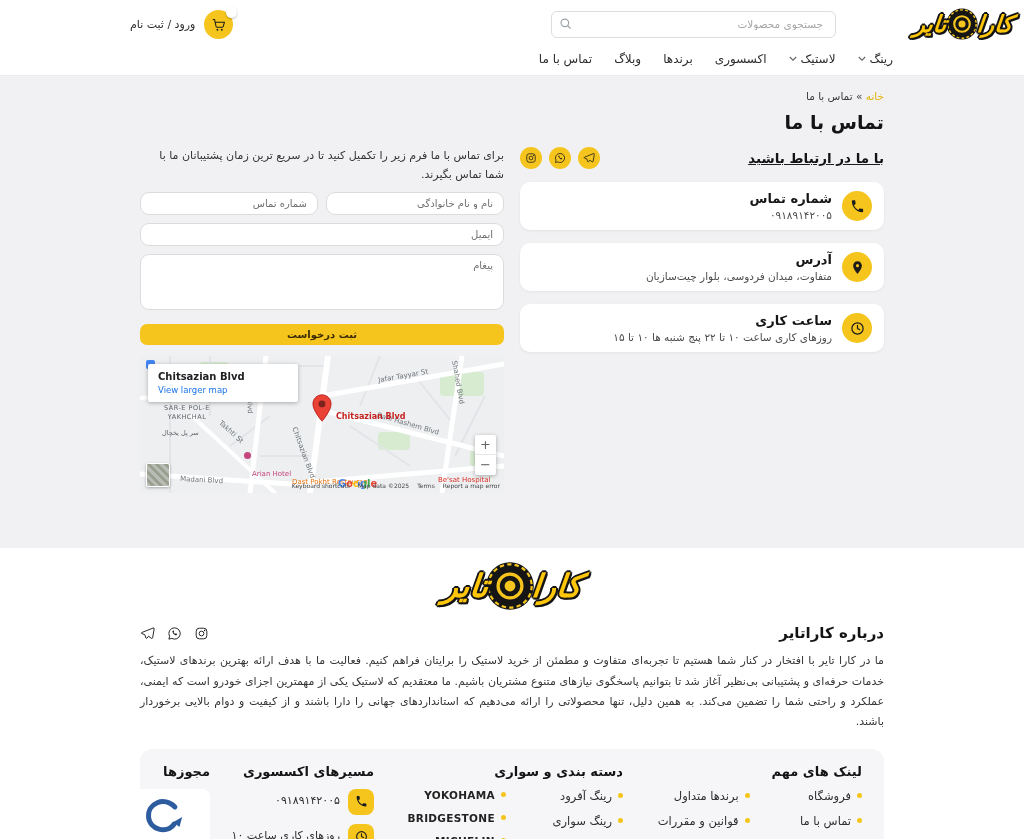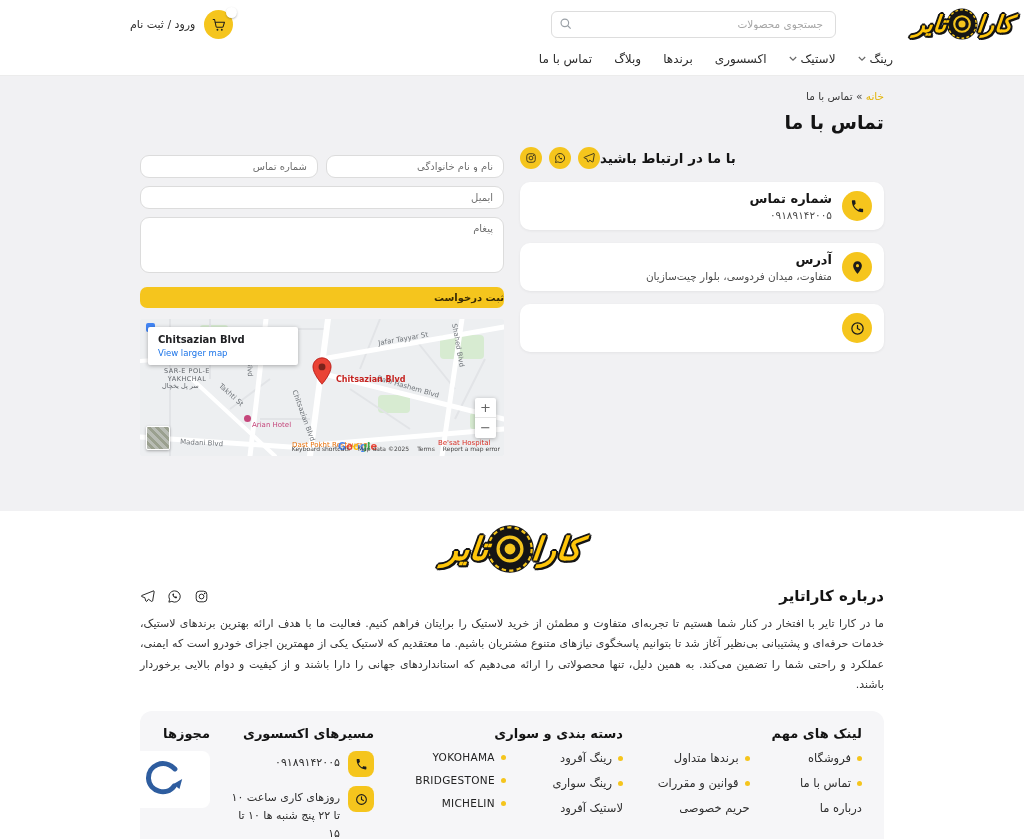--- a/index.html
+++ b/index.html
@@ -33,42 +33,42 @@
   
   .container { width:744px; margin:0 auto; }
   .crumbs { padding-top:14px; font-size:10.5px; color:#3a3a3a; }
   .crumbs .home { color:#E2B40A; cursor:pointer; }
   .page-title { font-size:19px; font-weight:bold; margin-top:9px; color:#141414; }
 
   
   .main { padding-bottom:55px; }
   .cols { display:grid; grid-template-columns:364px 364px; gap:16px; margin-top:14px; }
 
-  .info-head { display:flex; align-items:center; justify-content:flex-end; }
+  .info-head { display:flex; align-items:center; justify-content:space-between;text-decoration:underline; }
   .info-sub { font-size:13.5px; font-weight:bold; color:#141414; }
   .soc-row { display:flex; gap:7px; }
   .soc { width:22px; height:22px; border-radius:50%; background:#F5C51D; display:flex; align-items:center; justify-content:center; cursor:pointer; }
   .icard { background:#fff; border-radius:10px; box-shadow:0 1px 3px rgba(0,0,0,.06); padding:9px 12px;
      display:flex; align-items:center; gap:10px; margin-top:13px; }
   .icircle { width:30px; height:30px; min-width:30px; border-radius:50%; background:#F5C51D;
      display:flex; align-items:center; justify-content:center; }
   .icard-title { font-size:13px; font-weight:bold; color:#161616; }
   .icard-val { font-size:10.5px; color:#4c4c4c; margin-top:3px; }
 
   .form-intro { font-size:11px; color:#333; line-height:1.7; }
   .cform { margin-top:8px; }
   .frow { display:grid; grid-template-columns:1fr 1fr; gap:8px; }
   .cform input, .cform textarea { width:100%; border:1px solid #dcdcdc; border-radius:9px; background:#fff;
      font-family:inherit; font-size:10px; color:#333; padding:5px 10px; direction:rtl; resize:none; }
   .cform input { height:23px; margin-top:8px; }
   .frow input { margin-top:0; }
   .cform textarea { height:56px; margin-top:8px; }
   .cform ::placeholder { color:#6e6e6e; }
   .submit { width:100%; height:21px; margin-top:10px; border:none; border-radius:7px; background:#F5C51D;
-     font-family:inherit; font-size:10px; font-weight:bold; color:#3a2b04; cursor:pointer;text-align:right; }
+     font-family:inherit; font-size:10px; font-weight:bold; color:#3a2b04; cursor:pointer; }
 
   
   .map { position:relative; margin-top:11px; height:137px; border-radius:3px; overflow:hidden; background:#edeff1; direction:ltr; }
   .map svg.roads { position:absolute; inset:0; }
   .mlabel { position:absolute; font-size:7px; color:#70757a; white-space:nowrap; }
   .mcity { font-size:11px; color:#8a8f95; letter-spacing:1px; }
   .marea { font-size:6.5px; color:#5f6368; letter-spacing:.5px; text-align:center; line-height:1.3; }
   .mpoi-hotel { color:#c5467b; font-size:7px; }
   .mpoi-food { color:#e8710a; font-size:7px; }
   .mpoi-hosp { color:#d93025; font-size:7px; }
@@ -99,21 +99,21 @@
   .fsoc { display:flex; gap:12px; direction:ltr; }
   .fsoc span { cursor:pointer; display:flex; }
   .about-text { margin-top:9px; font-size:11px; line-height:1.85; color:#353535; text-align:justify; }
   .fbox { margin-top:16px; background:#f6f6f8; border-radius:12px; padding:15px 22px 13px;
      display:grid; grid-template-columns:225px 235px 150px 95px; gap:0 14px; }
   .fcol-title { font-size:13px; font-weight:bold; color:#141414; margin-bottom:10px; }
   .fsub { display:grid; grid-template-columns:1fr 1.1fr; gap:0 10px; }
   .flist { list-style:none; }
   .flist li { display:flex; align-items:center; gap:6px; font-size:11.5px; color:#2e2e2e; margin-bottom:11px; cursor:pointer; }
   .dot { width:5px; height:5px; min-width:5px; border-radius:50%; background:#F5C51D; }
-  .brand-en { direction:ltr; font-size:10.5px; letter-spacing:.3px; color:#222; font-weight:400; }
+  .brand-en { direction:ltr; font-size:10.5px; letter-spacing:.3px; color:#222; font-weight:700; }
   .fc-item { display:flex; align-items:flex-start; gap:8px; margin-bottom:9px; }
   .fc-icon { width:26px; height:26px; min-width:26px; border-radius:8px; background:#F5C51D;
      display:flex; align-items:center; justify-content:center; }
   .fc-text { font-size:11px; color:#2e2e2e; line-height:1.6; padding-top:3px; }
   .enamad { background:#fff; border-radius:8px; width:92px; padding:7px 6px 6px; text-align:center; cursor:pointer; }
 </style>
 </head>
 <body>
 
 <header class="hdr">
@@ -235,24 +235,29 @@
           </div>
         </div>
 
         <div class="icard">
           <span class="icircle">
             <svg width="15" height="15" viewBox="0 0 24 24">
                 <circle cx="12" cy="12" r="9" fill="none" stroke="#1c1c1c" stroke-width="2"></circle>
                 <path d="M12 7v5l3.5 2" fill="none" stroke="#1c1c1c" stroke-width="2" stroke-linecap="round"></path>
               </svg>
           </span>
+          <div>
+            <div class="icard-title">ساعت کاری</div>
+            <div class="icard-val">روزهای کاری ساعت ۱۰ تا ۲۲ پنج شنبه ها ۱۰ تا ۱۵</div>
+          </div>
         </div>
       </section>
 
       <section>
+        <p class="form-intro">برای تماس با ما فرم زیر را تکمیل کنید تا در سریع ترین زمان پشتیبانان ما با شما تماس بگیرند.</p>
         <form class="cform">
           <div class="frow">
             <input type="text" placeholder="نام و نام خانوادگی" style="">
             <input type="text" placeholder="شماره تماس" style="">
           </div>
           <input type="text" placeholder="ایمیل" style="">
           <textarea placeholder="پیغام" style=""></textarea>
           <button type="button" class="submit">ثبت درخواست</button>
         </form>
 
@@ -273,29 +278,29 @@
               <path d="M52 60 L135 137" stroke-width="4"></path>
               <path d="M0 118 L150 128 L364 110" stroke-width="5"></path>
               <path d="M182 40 L364 8" stroke-width="5"></path>
               <path d="M184 55 L364 100" stroke-width="5"></path>
               <path d="M322 0 L302 137" stroke-width="5"></path>
             </g>
           </svg>
 
           <span class="mlabel mcity" style="left:18px; top:24px;">همدان</span>
           <span class="mlabel marea" style="left:14px; top:48px; width:66px; white-space:normal;">SAR-E POL-E YAKHCHAL</span>
-          <span class="mlabel marea" style="left:22px; top:63px;">سر پل یخچال</span>
+          <span class="mlabel marea" style="left:22px; top:73px;">سر پل یخچال</span>
           <span class="mlabel" style="left:112px; top:18px; transform:rotate(87deg); transform-origin:left top;">Fatteh Blvd</span>
           <span class="mlabel" style="left:76px; top:72px; transform:rotate(42deg);">Takhti St</span>
           <span class="mlabel" style="left:158px; top:70px; transform:rotate(70deg); transform-origin:left top;">Chitsazian Blvd</span>
           <span class="mlabel" style="left:238px; top:16px; transform:rotate(-10deg);">Jafar Tayyar St</span>
           <span class="mlabel" style="left:318px; top:4px; transform:rotate(80deg); transform-origin:left top;">Shahed Blvd</span>
           <span class="mlabel" style="left:236px; top:64px; transform:rotate(16deg);">Bani Hashem Blvd</span>
           <span class="mlabel" style="left:40px; top:120px; transform:rotate(3deg);">Madani Blvd</span>
-          <span class="mlabel mpoi-hotel" style="left:112px; top:102px;">Arian Hotel</span>
+          <span class="mlabel mpoi-hotel" style="left:112px; top:114px;">Arian Hotel</span>
           <span class="mlabel mpoi-food" style="left:152px; top:122px;">Dast Pokht Restaurant</span>
           <span class="mlabel mpoi-hosp" style="left:298px; top:120px;">Be'sat Hospital</span>
           <span class="mlabel mpin-label" style="left:196px; top:56px;">Chitsazian Blvd</span>
 
           <span style="position:absolute; left:104px; top:96px; width:7px; height:7px; border-radius:50%; background:#c5467b;"></span>
           <span style="position:absolute; left:90px; top:34px; width:7px; height:7px; border-radius:50%; background:#7b9aa6; border:1px solid #fff;"></span>
           <span style="position:absolute; left:144px; top:36px; width:8px; height:8px; border-radius:50%; background:#fff; border:2px solid #80868b;"></span>
           <span style="position:absolute; left:6px; top:4px; width:9px; height:9px; border-radius:2px; background:#4285F4;"></span>
           <span style="position:absolute; left:148px; top:12px; width:8px; height:8px; border-radius:50%; background:#f29900;"></span>
 

